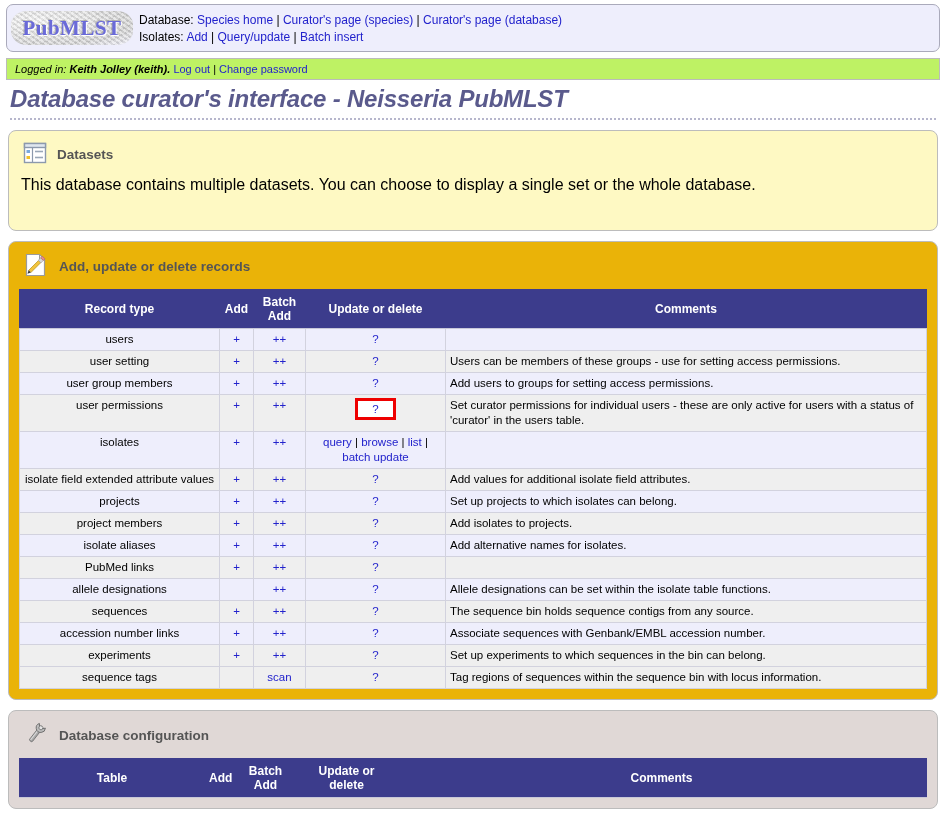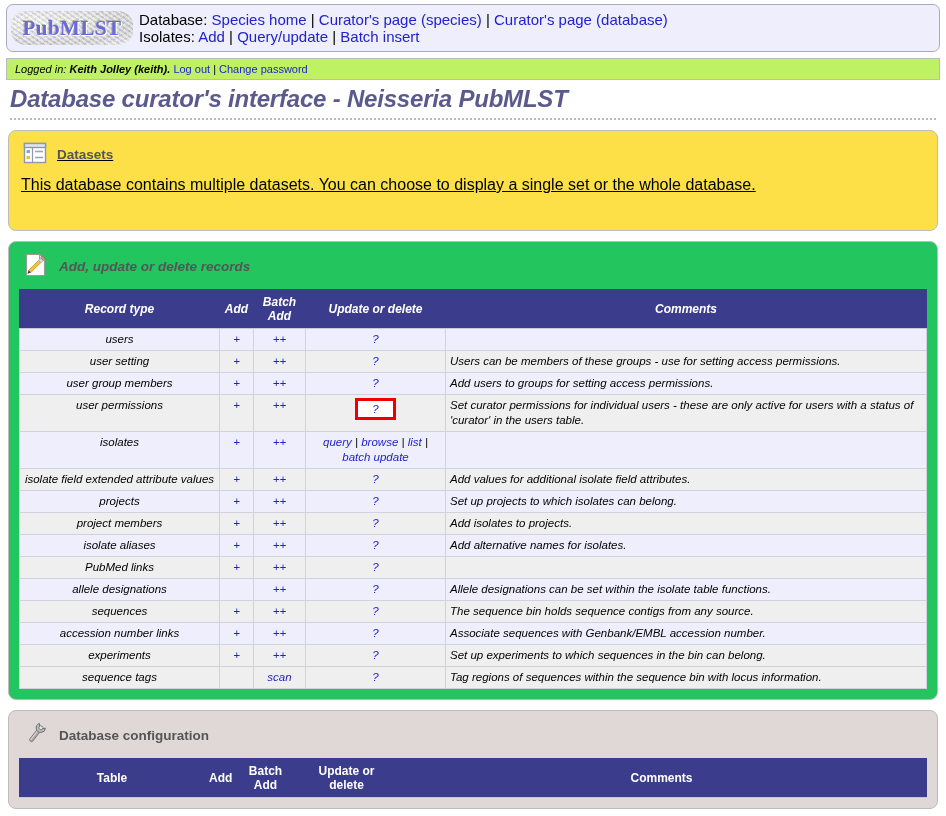--- a/index.html
+++ b/index.html
@@ -57,21 +57,21 @@
   .logo-text {
     position: relative;
     font-family: "Liberation Serif", serif;
     font-weight: bold;
     font-size: 21px;
     letter-spacing: .5px;
     color: #6a6ad8;
     text-shadow: 1px 1px 0 #ffffff, -1px -1px 0 rgba(120,120,120,.4);
   }
   .header-links {
-    font-size: 15px;
+    font-size: 12px;
     line-height: 16.5px;
     color: #000;
     padding-top: 1px;
   }
   .header-links .row { white-space: nowrap; }
   .header-links .lbl { color: #000; }
   .sep { color: #000; }
 
   
   .loggedin-bar {
@@ -99,22 +99,22 @@
   }
 
   
   .panel {
     margin: 10px 8px 0 8px;
     border: 1px solid #bcbcbc;
     border-radius: 8px;
     padding: 8px 10px 10px 10px;
     box-sizing: border-box;
   }
-  .panel-datasets { background: #fde047; text-decoration: underline; }
-  .panel-records  { background: #22c55e; font-style: italic; }
+  .panel-datasets { background: #fef9c3; }
+  .panel-records  { background: #eab308; }
   .panel-config   { background: #e0d8d6; }
 
   .panel-head {
     display: flex;
     align-items: center;
     gap: 10px;
     margin: 2px 0 8px 4px;
   }
   .panel-head h2 {
     margin: 0;

